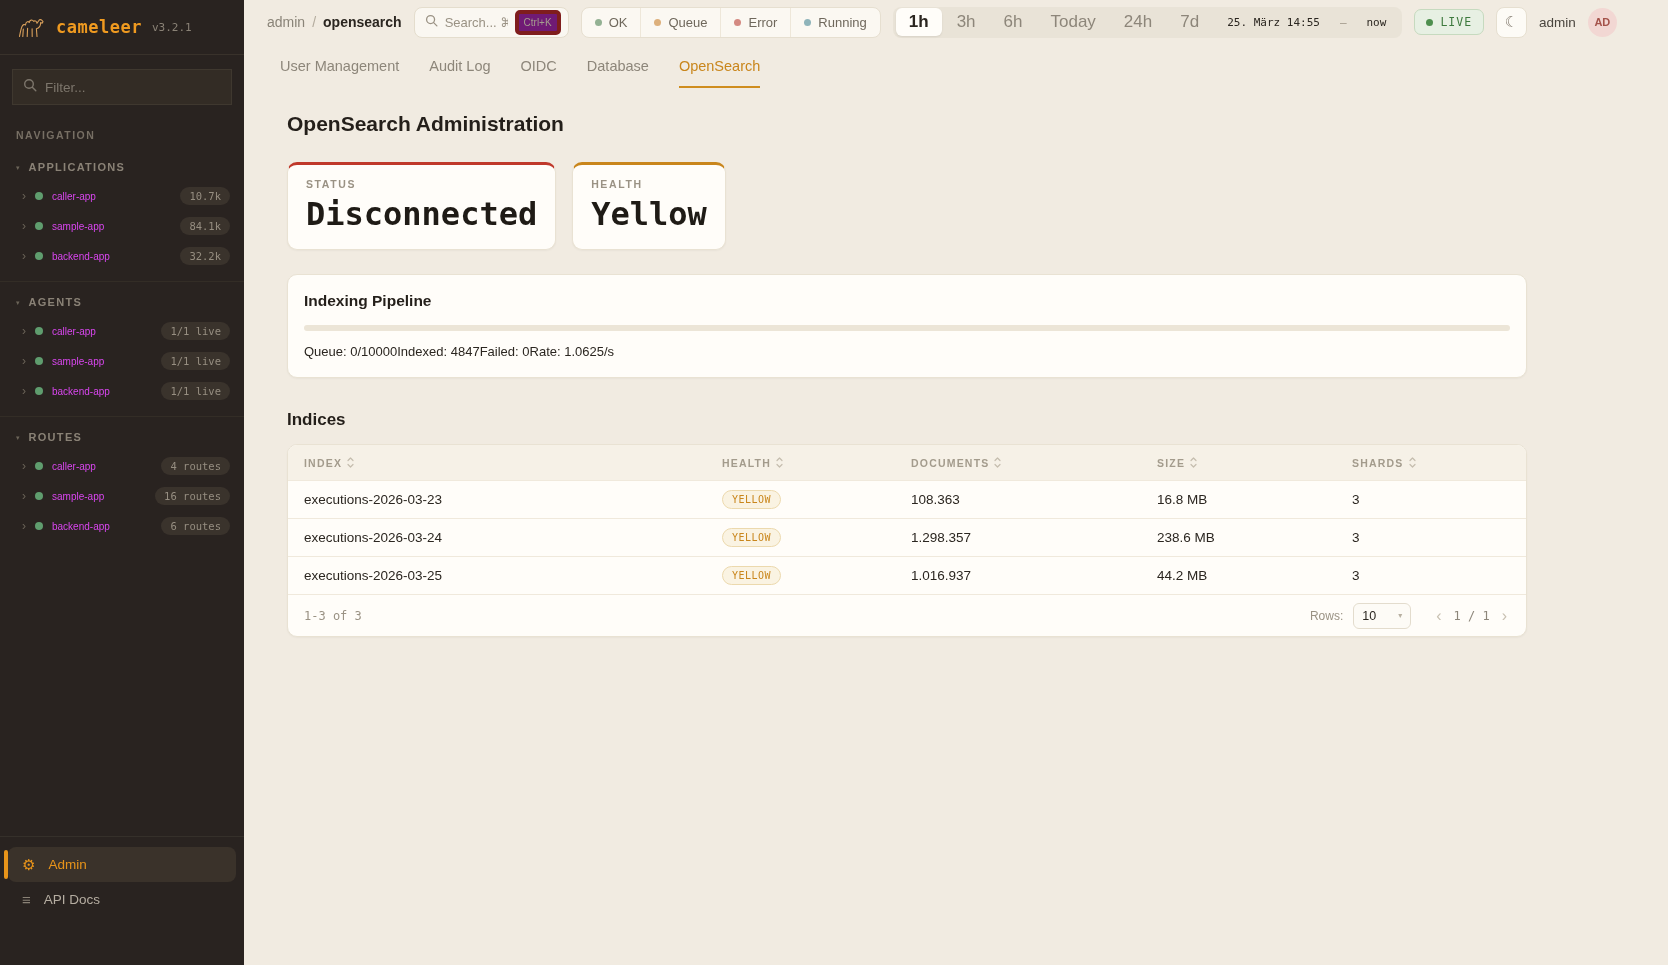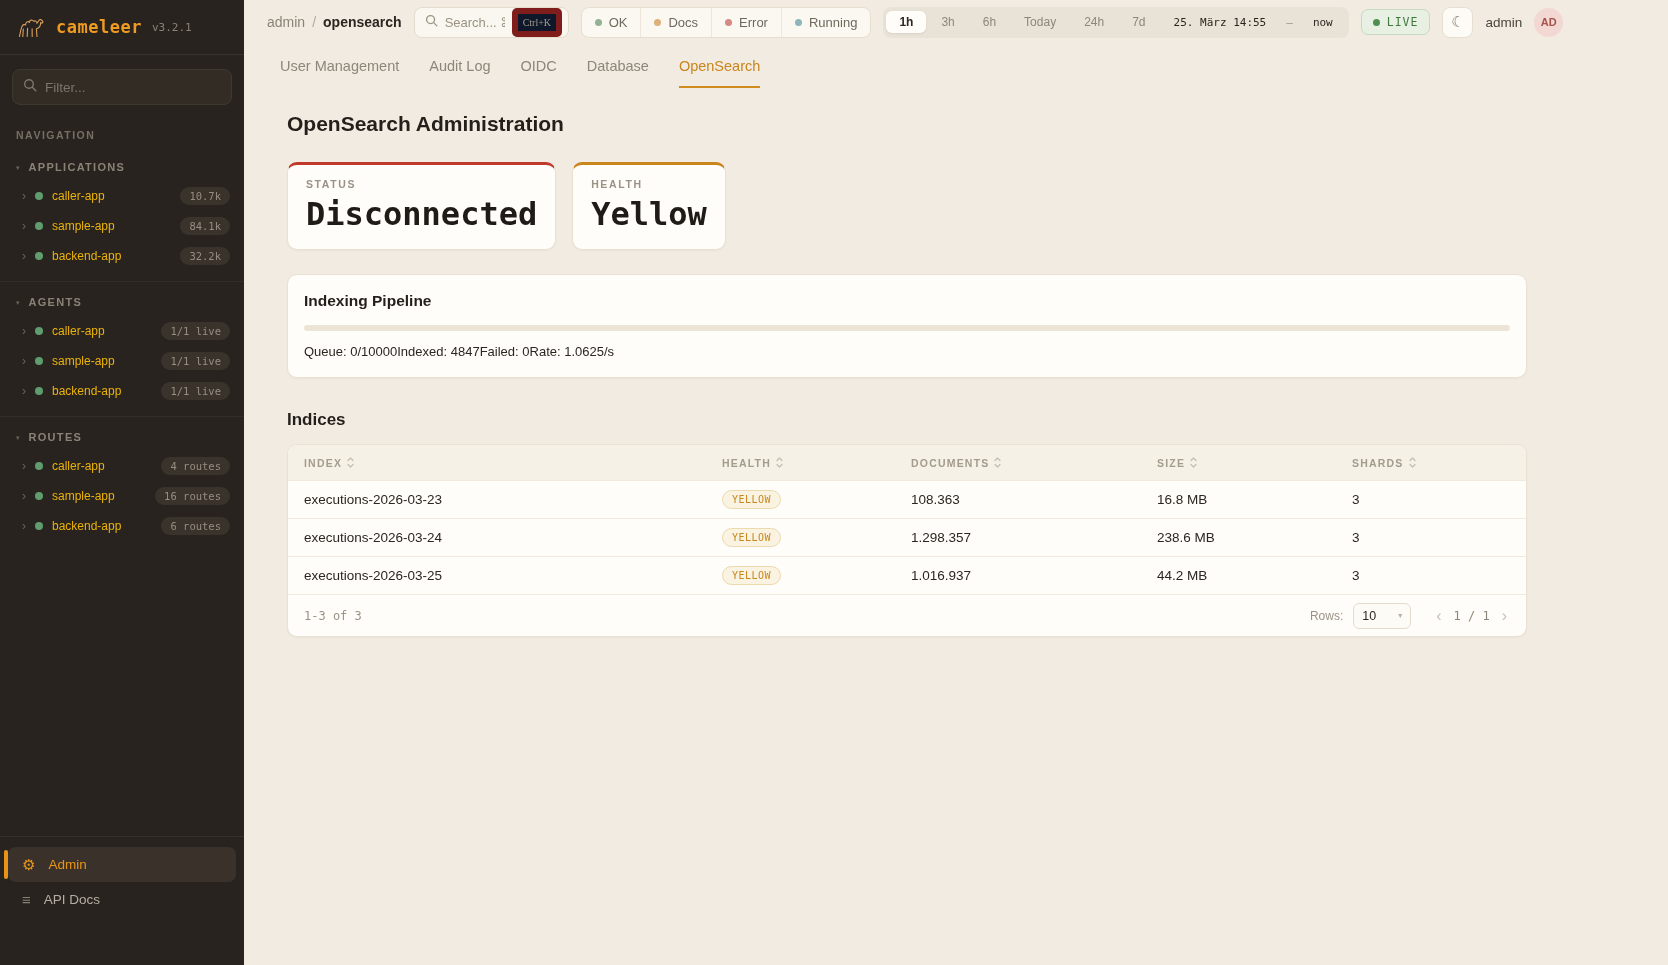--- a/index.html
+++ b/index.html
@@ -19,21 +19,21 @@
   }
   .logo-row {
     display: flex; align-items: center; gap: 10px;
     height: 55px; padding: 0 16px;
     border-bottom: 1px solid #39322b;
   }
   .logo-name { font-family: "DejaVu Sans Mono", monospace; font-weight: bold; font-size: 17px; color: #ef9a20; letter-spacing: 0.5px; }
   .logo-version { font-family: "DejaVu Sans Mono", monospace; font-size: 11px; color: #8a8276; }
   .filter-wrap {
     margin: 14px 12px; display: flex; align-items: center; gap: 8px;
-    background: #332c25; border: 1px solid #3f382f; border-radius: 8px;
+    background: #332c25; border: 1px solid #3f382f; border-radius: 0;
     height: 36px; padding: 0 10px;
   }
   .filter-wrap input {
     background: transparent; border: none; outline: none;
     color: #d6d0c6; font-family: inherit; font-size: 13.5px; flex: 1; width: 100%;
   }
   .filter-wrap input::placeholder { color: #7d766c; }
   .nav-scroll { flex: 1; overflow: hidden; }
   .nav-label {
     padding: 10px 16px 6px; font-size: 10.5px; font-weight: bold;
@@ -46,21 +46,21 @@
     padding: 6px 16px 8px; cursor: pointer;
   }
   .section-caret { font-size: 7px; color: #6b6458; line-height: 1; }
   .section-label { font-size: 11px; font-weight: bold; letter-spacing: 1.3px; color: #8a8276; }
   .nav-item {
     display: flex; align-items: center; gap: 9px;
     padding: 6px 14px 6px 22px; cursor: pointer;
   }
   .item-chevron { color: #6b6358; font-size: 12px; line-height: 1; }
   .item-dot { width: 8px; height: 8px; border-radius: 50%; background: #5f9d6e; }
-  .item-name { font-size: 12px; color: #eab308; }
+  .item-name { font-size: 10px; color: #d946ef; }
   .item-badge {
     margin-left: auto; background: #3a332c; border-radius: 9px;
     padding: 3px 9px; font-family: "DejaVu Sans Mono", monospace;
     font-size: 10.5px; color: #968e81;
   }
   .sidebar-footer { border-top: 1px solid #35302a; padding: 10px 6px 48px; }
   .footer-item {
     display: flex; align-items: center; gap: 13px;
     padding: 10px 14px; margin: 0 2px; border-radius: 8px;
     font-size: 13.5px; color: #b5ada1; cursor: pointer; position: relative;
@@ -89,40 +89,40 @@
     display: flex; align-items: center; gap: 7px;
     width: 155px; height: 31px; background: #faf7f1;
     border: 1px solid #e4ddcd; border-radius: 8px; padding: 0 7px 0 10px;
   }
   .search-box input {
     flex: 1; width: 60px; border: none; outline: none; background: transparent;
     font-family: inherit; font-size: 13px; color: #2b2620;
   }
   .search-box input::placeholder { color: #9a9284; }
   .kbd-chip {
-    font-family: Liberation Serif, serif; font-size: 10px; color: #a59d8e;
-    border: 6px solid #7f1d1d; border-radius: 5px; padding: 3px 5px; background: #0f172a;
+    font-family: Liberation Sans, sans-serif; font-size: 10px; color: #a59d8e;
+    border: 4px solid #7f1d1d; border-radius: 5px; padding: 3px 5px; background: #701a75;
     white-space: nowrap;
   }
   .chip-group {
     display: flex; align-items: stretch; background: #fbf8f2;
     border: 1px solid #e6dfd0; border-radius: 8px; height: 31px; overflow: hidden;
   }
   .chip {
     display: flex; align-items: center; gap: 7px; padding: 0 13px;
     font-size: 13px; color: #6f685c; cursor: pointer; white-space: nowrap;
   }
   .chip + .chip { border-left: 1px solid #eee7d9; }
   .chip-dot { width: 7px; height: 7px; border-radius: 50%; background: var(--accent, #999); }
   .timebar {
     display: flex; align-items: center; gap: 2px;
     background: #e9e3d7; border-radius: 8px; height: 31px; padding: 3px;
   }
   .time-btn {
-    padding: 4px 13px; font-size: 12px; color: #8d867a; border-radius: 6px;
+    padding: 4px 13px; font-size: 17px; color: #8d867a; border-radius: 6px;
     cursor: pointer; white-space: nowrap;
   }
   .time-btn.active {
     background: #fffdf9; color: #2b2620; font-weight: bold;
     box-shadow: 0 1px 2px rgba(0,0,0,0.08);
   }
   .time-display {
     display: flex; align-items: center; gap: 20px; padding: 0 13px;
     font-family: "DejaVu Sans Mono", monospace; font-size: 11px; color: #2b2620;
     cursor: pointer; white-space: nowrap;
@@ -360,21 +360,21 @@
       <span class="kbd-chip">Ctrl+K</span>
     </div>
 
     <div class="chip-group">
       <div class="chip" style="--accent: #93b193;">
         <span class="chip-dot"></span>
         <span>OK</span>
       </div>
       <div class="chip" style="--accent: #ddb07c;">
         <span class="chip-dot"></span>
-        <span>Docs</span>
+        <span>Queue</span>
       </div>
       <div class="chip" style="--accent: #d48a82;">
         <span class="chip-dot"></span>
         <span>Error</span>
       </div>
       <div class="chip" style="--accent: #8fb4ba;">
         <span class="chip-dot"></span>
         <span>Running</span>
       </div>
     </div>

